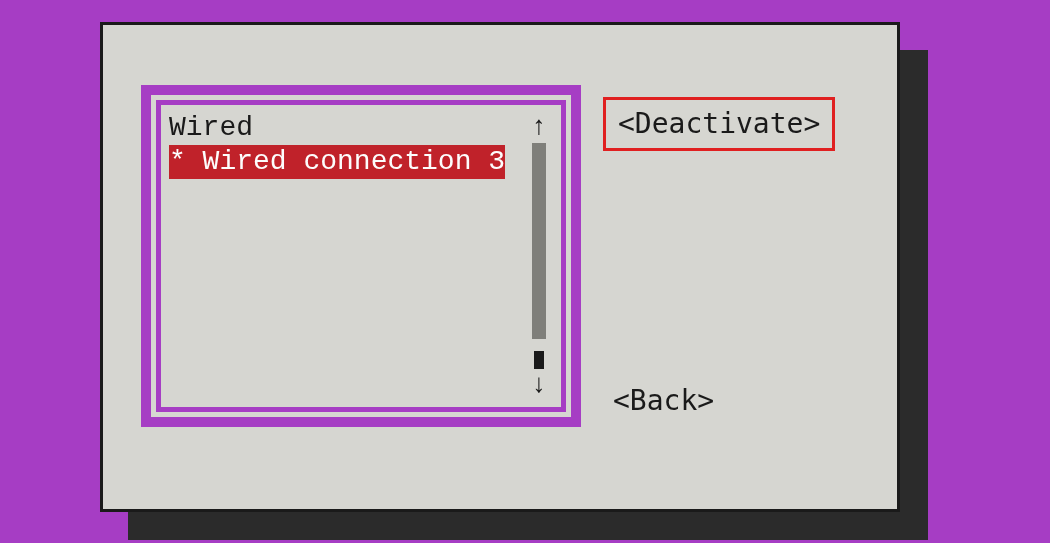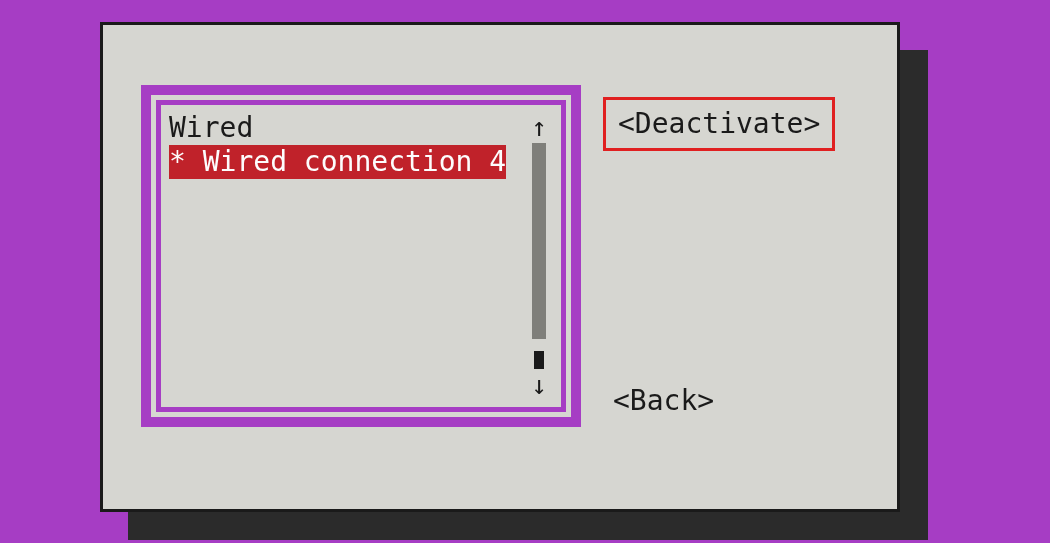--- a/index.html
+++ b/index.html
@@ -41,20 +41,21 @@
     width: 440px;
     height: 342px;
     background: #a63dc4;
     padding: 10px;
   }
   .list-frame-mid {
     width: 100%;
     height: 100%;
     background: #d6d6d1;
     padding: 5px;
+    font-family: Liberation Mono, monospace;
   }
   .list-frame-inner {
     width: 100%;
     height: 100%;
     background: #a63dc4;
     padding: 5px;
   }
   .list-area {
     width: 100%;
     height: 100%;
@@ -140,21 +141,21 @@
 <div class="dialog">
   <div class="content">
 
     <div class="list-frame-outer">
       <div class="list-frame-mid">
         <div class="list-frame-inner">
           <div class="list-area">
             <div class="list-content">
               <div class="list-header">Wired</div>
               <div>
-                <span class="list-item-selected">* Wired connection 4</span>
+                <span class="list-item-selected">* Wired connection 3</span>
               </div>
             </div>
             <div class="scroll-col">
               <div class="scroll-arrow">↑</div>
               <div class="scroll-track">
                 <div class="scroll-thumb"></div>
                 <div class="scroll-gap"></div>
                 <div class="scroll-bottom-block"></div>
               </div>
               <div class="scroll-arrow">↓</div>

